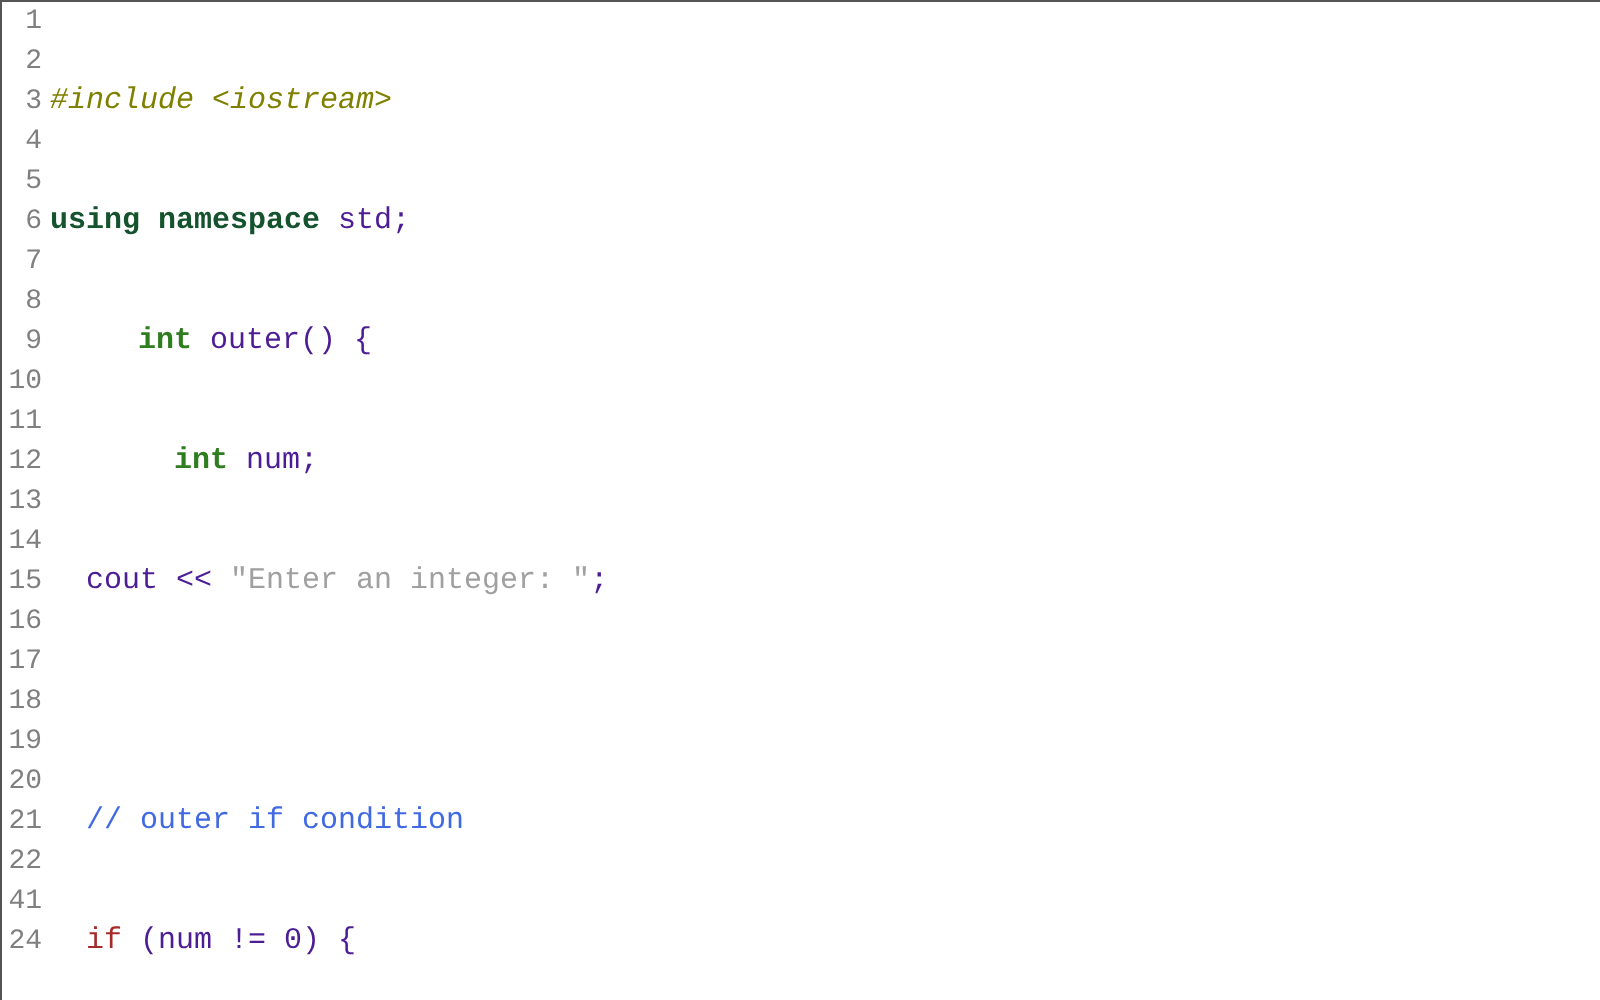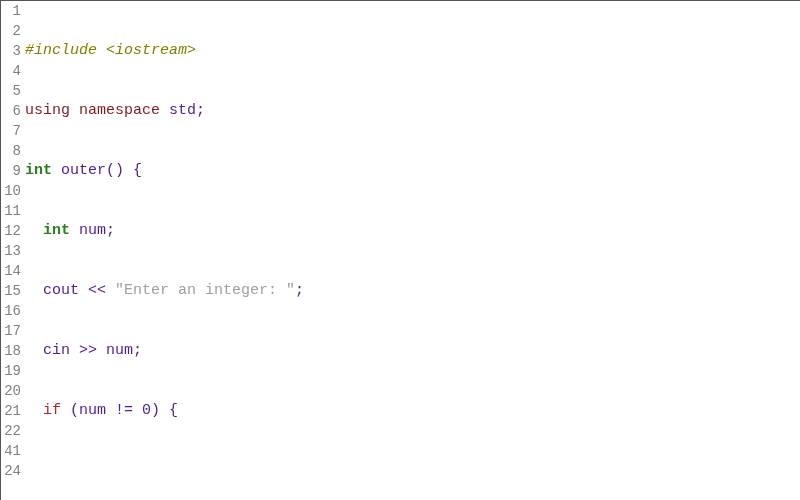--- a/index.html
+++ b/index.html
@@ -30,22 +30,22 @@
   }
   .gutter div { height: 20px; }
   .code {
     flex: 1;
     white-space: pre;
     color: #000;
     overflow: hidden;
   }
   .code .line { height: 20px; }
   .preproc { color: #808000; font-style: italic; }
-  .keyword { color: #7f1d1d; font-weight: normal; }
-  .type { color: #2e7d1e; font-weight: bold; }
+  .keyword { color: #14532d; font-weight: bold; }
+  .type { color: #2e7d1e; font-weight: bold; margin-left: 44px; }
   .cond { color: #a52a2a; font-weight: normal; }
   .string { color: #a0a0a0; }
   .comment { color: #4169e1; }
   .ident { color: #4c1d95; }
 </style>
 </head>
 <body>
 
 <div class="editor">
   <div class="gutter">
@@ -73,21 +73,22 @@
     <div>22</div>
     <div>41</div>
     <div>24</div>
   </div>
   <div class="code">
     <div class="line"><span class="preproc">#include</span><span class="preproc"> &lt;iostream&gt;</span></div>
     <div class="line"><span class="keyword">using</span> <span class="keyword">namespace</span><span class="ident"> std;</span></div>
     <div class="line"><span class="type">int</span><span class="ident"> outer() {</span></div>
     <div class="line"><span>  </span><span class="type">int</span><span class="ident"> num;</span></div>
     <div class="line"><span>  </span><span class="ident">cout &lt;&lt; </span><span class="string">"Enter an integer: "</span><span class="ident">;</span></div>
-    <div class="line"><span>  </span><span class="ident">cin &gt;&gt; num;</span></div>
+    <div class="line"><span>  </span></div>
+    <div class="line"><span>  </span><span class="comment">// outer if condition</span></div>
     <div class="line"><span>  </span><span class="cond">if</span><span class="ident"> (num != 0) {</span></div>
     
     
     
     
     
     
     
     
     

